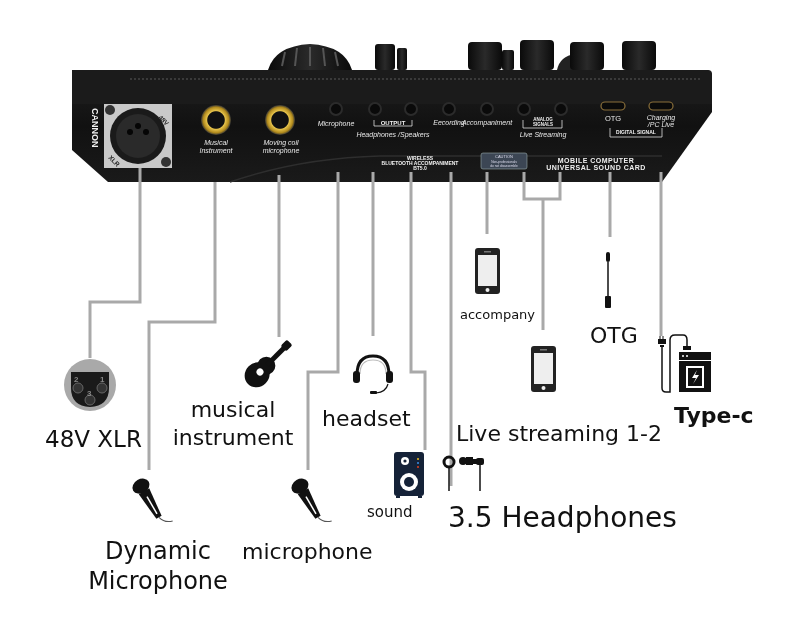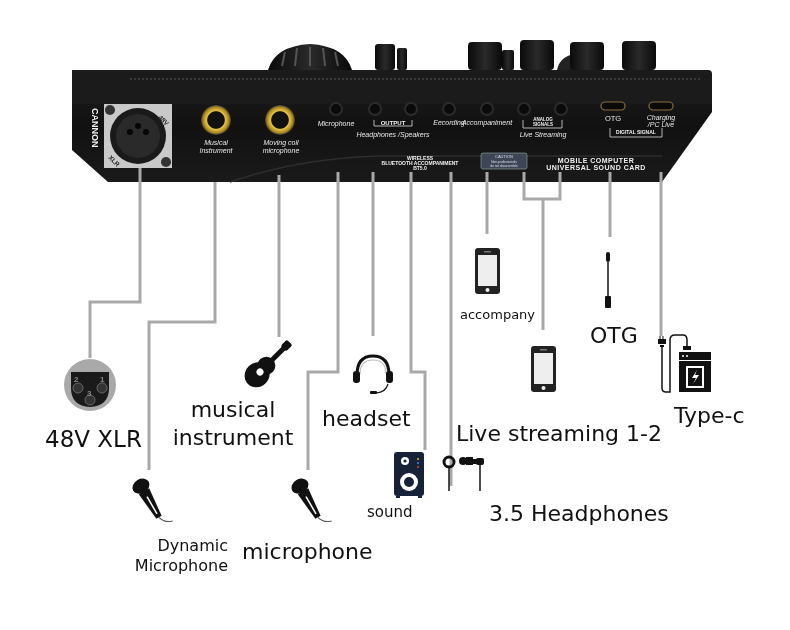--- a/index.html
+++ b/index.html
@@ -236,30 +236,30 @@
       <circle cx="687" cy="356" r="1" fill="#fff"></circle>
     <rect x="679" y="361" width="32" height="31" fill="#111"></rect>
     <rect x="686" y="366" width="18" height="22" fill="#fff"></rect>
     <rect x="688" y="368" width="14" height="18" fill="#111"></rect>
     <path d="M697,370 L692,378 L696,378 L693,384 L699,375 L695,375 Z" fill="#fff"></path>
   </g>
 </svg>
 
 <div class="big" style="left:45px;top:425px;font-size:23px;">48V XLR</div>
 
-<div class="big" style="left:88px;top:536px;font-size:16px;text-align:right;width:140px;">
+<div class="big" style="left:88px;top:536px;font-size:24px;text-align:center;width:140px;">
   <div>Dynamic</div>
   <div>Microphone</div>
 </div>
 
 <div class="big" style="left:168px;top:396px;font-size:22px;text-align:center;width:130px;">
   <div>musical</div>
   <div>instrument</div>
 </div>
 
 <div class="big" style="left:242px;top:538px;font-size:22px;">microphone</div>
 <div class="big" style="left:322px;top:405px;font-size:22px;text-align:center;">headset</div>
 <div class="big" style="left:367px;top:503px;font-size:15px;">sound</div>
-<div class="big" style="left:448px;top:500px;font-size:22px;margin-left:41px;">3.5 Headphones</div>
+<div class="big" style="left:448px;top:500px;font-size:28px;">3.5 Headphones</div>
 <div class="big" style="left:460px;top:307px;font-size:13px;">accompany</div>
 <div class="big" style="left:456px;top:400px;font-size:22px;margin-top:20px;">Live streaming 1-2</div>
 <div class="big" style="left:590px;top:322px;font-size:22px;">OTG</div>
-<div class="big" style="left:674px;top:402px;font-size:22px;">Type-c</div>
+<div class="big" style="left:674px;top:402px;font-size:22px;font-weight:bold;">Type-c</div>
 
 </body></html>

